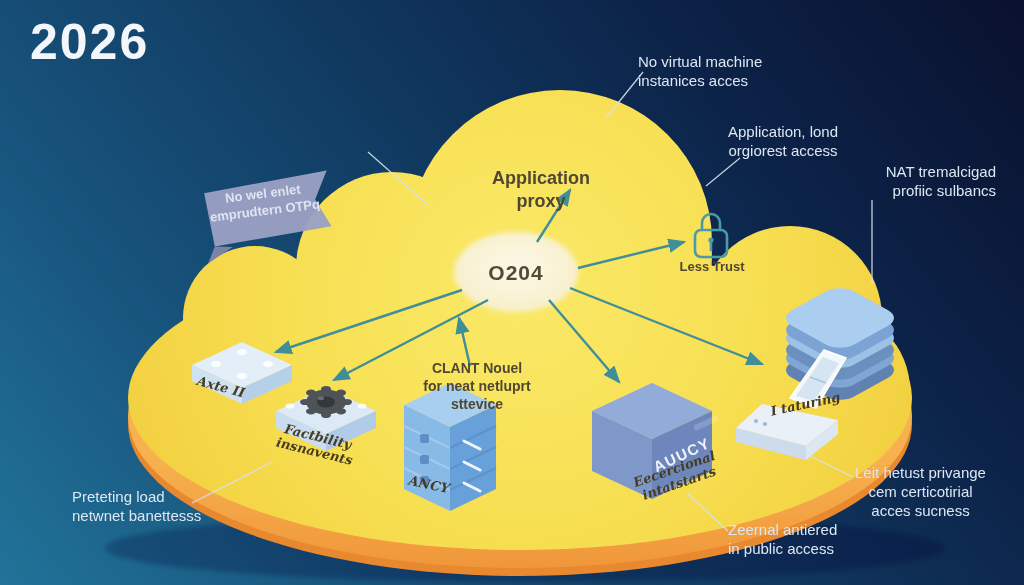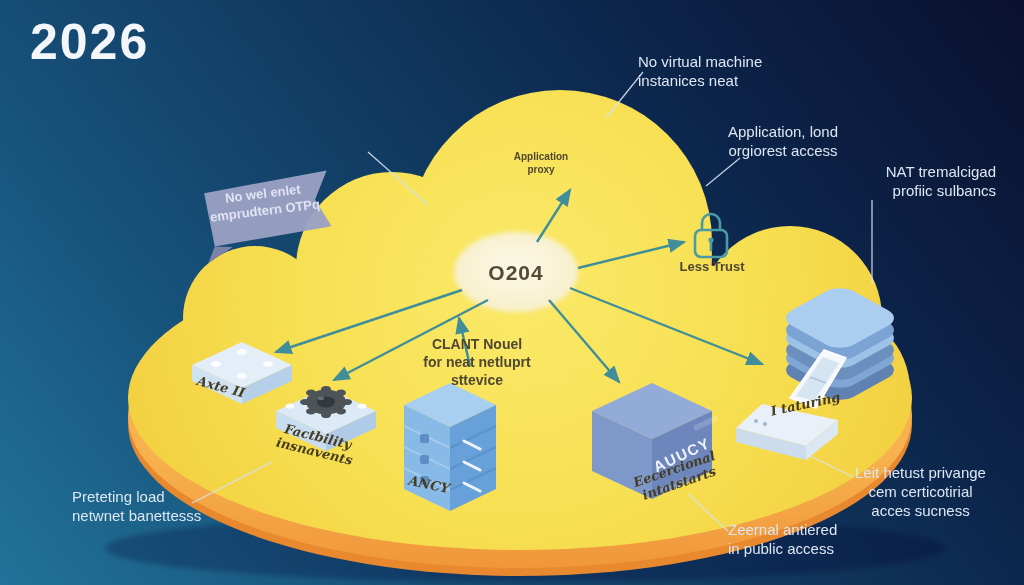--- a/index.html
+++ b/index.html
@@ -18,25 +18,25 @@
   }
   .center{text-align:center;}
   #year{left:30px;top:10px;font-size:50px;font-weight:700;color:#f3f6fb;letter-spacing:2px;}
   #lbl-aws{left:190px;top:118px;width:200px;text-align:center;}
   #lbl-novm{left:638px;top:52px;width:150px;}
   #lbl-applond{left:722px;top:122px;width:122px;text-align:center;}
   #lbl-nat{left:846px;top:162px;width:150px;text-align:right;}
   #lbl-pret{left:72px;top:487px;width:190px;}
   #lbl-zeer{left:728px;top:520px;width:175px;}
   #lbl-leit{left:838px;top:463px;width:165px;text-align:center;}
-  #lbl-proxy{left:478px;top:151px;width:126px;font-size:10px;}
+  #lbl-proxy{left:478px;top:167px;width:126px;font-size:18px;}
   #lbl-hub{left:454px;top:260px;width:124px;font-size:21px;color:#544b36;font-weight:600;letter-spacing:1px;}
   #lbl-trust{left:662px;top:259px;width:100px;font-size:13px;}
   #lbl-bubble{left:208px;top:186px;width:112px;text-align:center;font-size:13px;color:#e0e3f2;transform:rotate(-7deg);font-weight:600;}
-  #lbl-clant{left:412px;top:336px;width:130px;font-size:14px;}
+  #lbl-clant{left:412px;top:360px;width:130px;font-size:14px;}
   #lbl-axte{left:196px;top:383px;width:70px;transform:rotate(15deg);}
   #lbl-fact{left:266px;top:430px;width:100px;transform:rotate(14deg);text-align:center;}
   #lbl-ancy{left:398px;top:478px;width:62px;transform:rotate(12deg);text-align:center;}
   #lbl-eecer{left:622px;top:462px;width:110px;transform:rotate(-19deg);text-align:center;}
   #lbl-tatur{left:770px;top:396px;width:85px;transform:rotate(-12deg);}
 </style>
 </head>
 <body>
 
 <div id="stage">
@@ -215,21 +215,21 @@
       <circle cx="765" cy="424" r="2" fill="#9fb8d0"></circle>
       <polygon points="790,398 824,350 846,358 816,408" fill="#f4f8fc" stroke="#ffffff" stroke-width="1.5"></polygon>
       <polygon points="796,396 823,357 839,363 814,401" fill="#d6e5f2"></polygon>
       <line x1="810" y1="377" x2="826" y2="383" stroke="#aac5de" stroke-width="1.5"></line>
     </g>
   </svg>
 
   <div id="year" class="lbl">2026</div>
 
   <div id="lbl-novm" class="lbl light">No virtual machine
-instanices neat</div>
+instanices acces</div>
   <div id="lbl-applond" class="lbl light">Application, lond
 orgiorest access</div>
   <div id="lbl-nat" class="lbl light">NAT tremalcigad
 profiic sulbancs</div>
   <div id="lbl-pret" class="lbl light">Preteting load
 netwnet banettesss</div>
   <div id="lbl-zeer" class="lbl light">Zeernal antiered
 in public access</div>
   <div id="lbl-leit" class="lbl light">Leit hetust privange
 cem certicotirial

